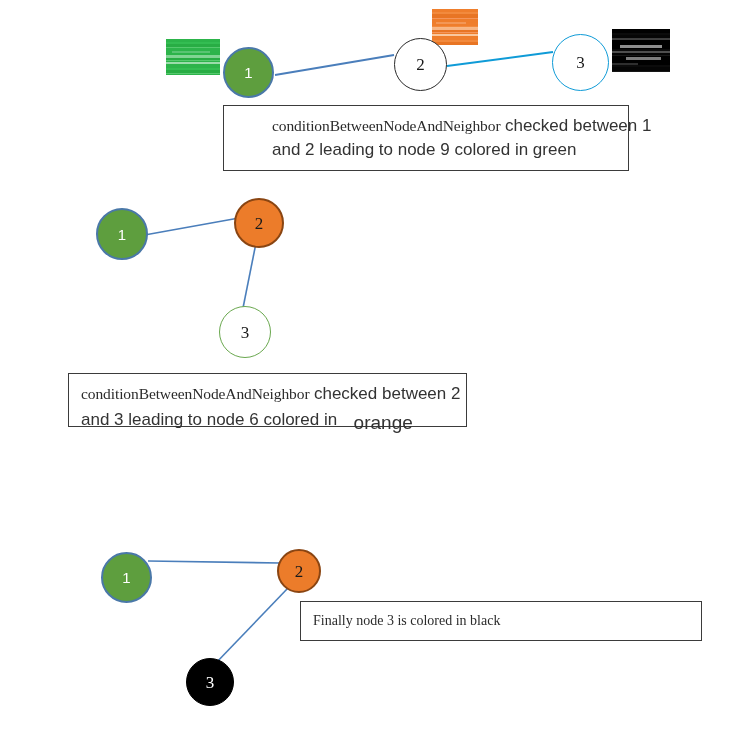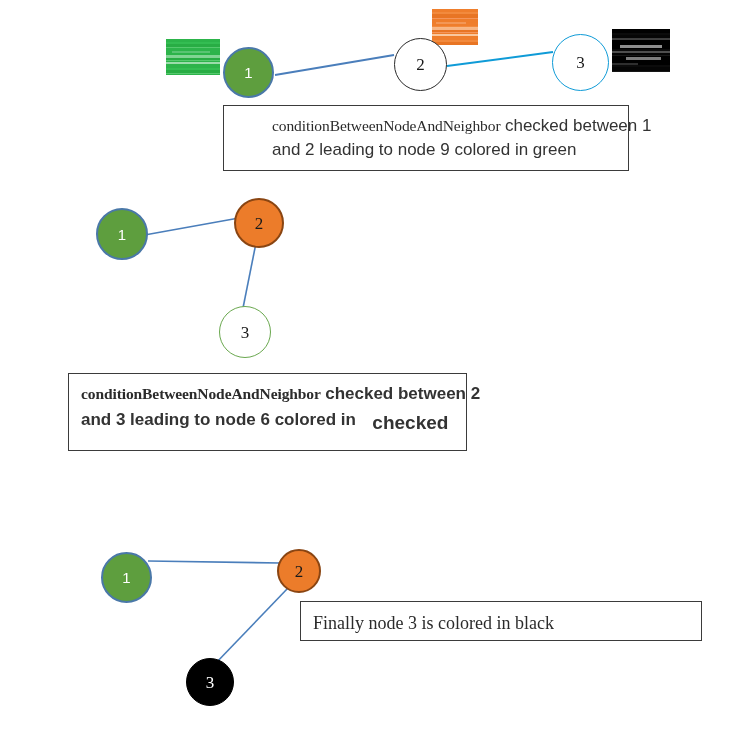--- a/index.html
+++ b/index.html
@@ -76,21 +76,21 @@
   .body-txt-big {
     font-family: "Liberation Sans", sans-serif;
     font-size: 19px;
     color: #333333;
     position: relative;
     top: 4px;
     padding-left: 12px;
   }
   .serif-body {
     font-family: "Liberation Serif", serif;
-    font-size: 18px;
+    font-size: 14px;
     color: #2b2b2b;
   }
 </style>
 </head>
 <body>
 
 <div id="stage">
 
   <svg class="edges" viewBox="0 0 731 734">
 
@@ -173,28 +173,28 @@
   <div class="node" style="left:234px; top:198px; width:50px; height:50px;
               background:#ec7c2a; border:2px solid #8a4512;">
     <span class="node-label serif-label">2</span>
   </div>
 
   <div class="node" style="left:219px; top:306px; width:52px; height:52px;
               background:#ffffff; border:1.6px solid #6aa84f;">
     <span class="node-label serif-label">3</span>
   </div>
 
-  <div class="callout" style="left:68px; top:373px; width:399px; height:78px;font-weight:bold;">
+  <div class="callout" style="left:68px; top:373px; width:399px; height:54px;">
     <div class="line">
       <span class="mono-ish">conditionBetweenNodeAndNeighbor</span>
       <span class="body-txt">checked between 2</span>
     </div>
     <div class="line">
       <span class="body-txt">and 3 leading to node 6 colored in</span>
-      <span class="body-txt-big">checked</span>
+      <span class="body-txt-big">orange</span>
     </div>
   </div>
 
   <div class="node" style="left:101px; top:552px; width:51px; height:51px;
               background:#5e9e3e; border:2px solid #4a78a8;">
     <span class="node-label sans-label-white">1</span>
   </div>
 
   <div class="node" style="left:277px; top:549px; width:44px; height:44px;
               background:#ec7c2a; border:2px solid #8a4512;">

